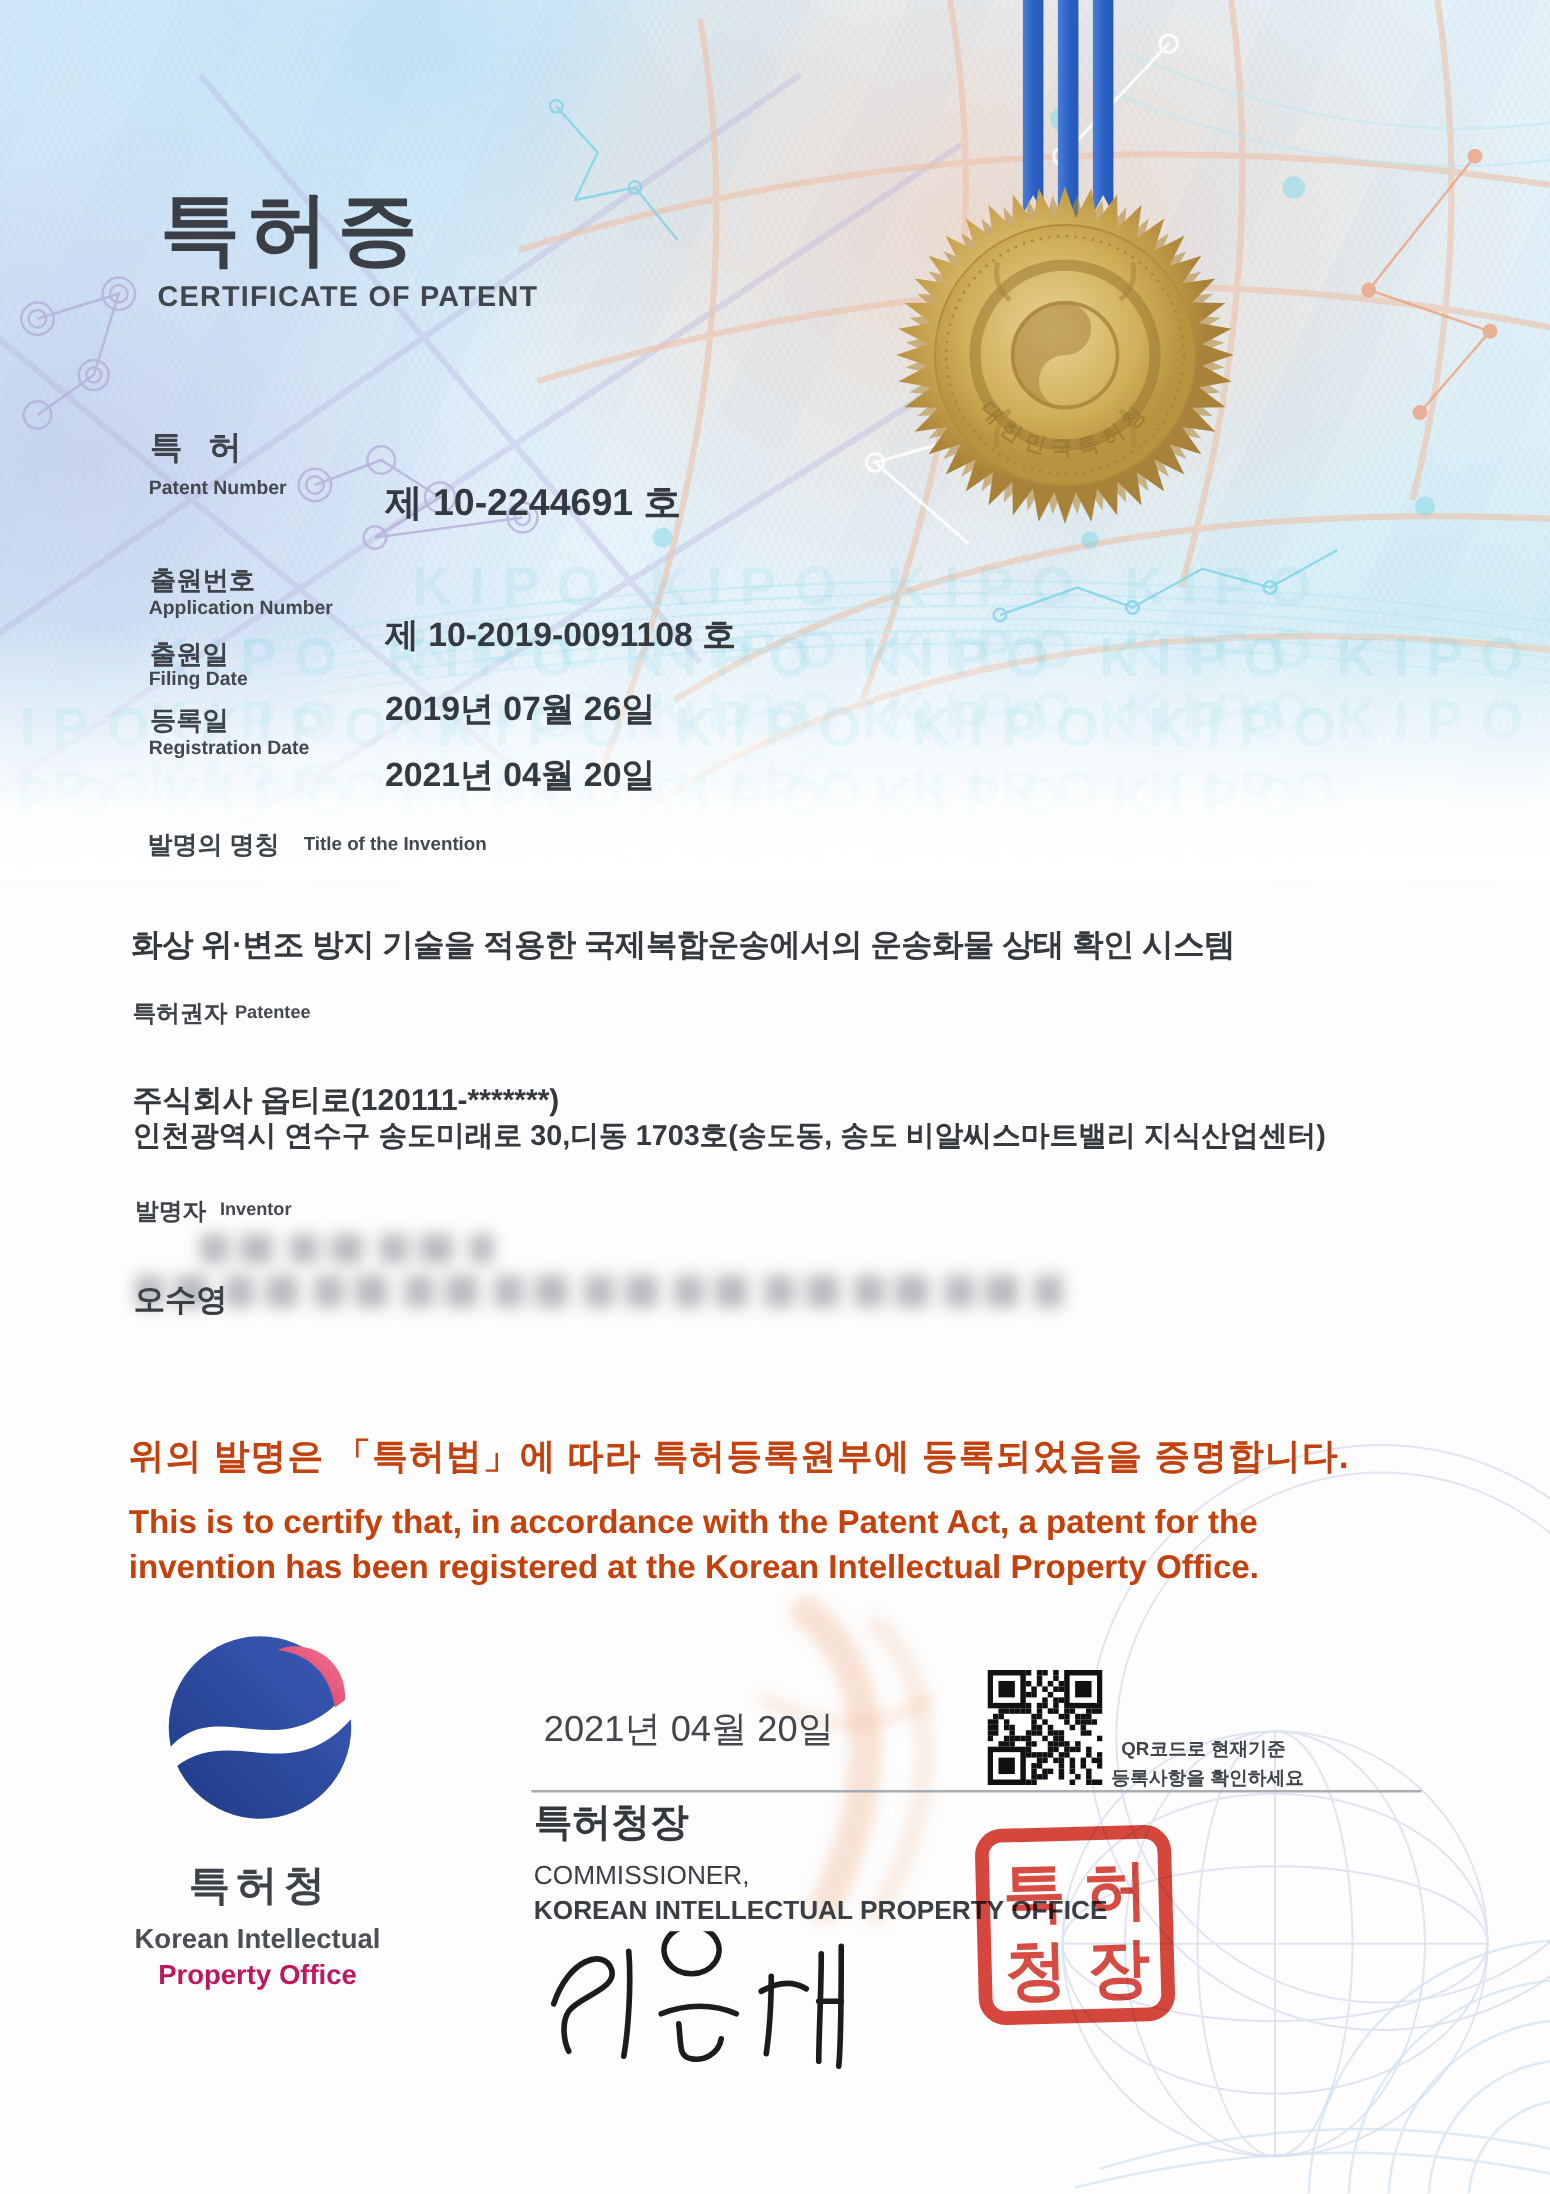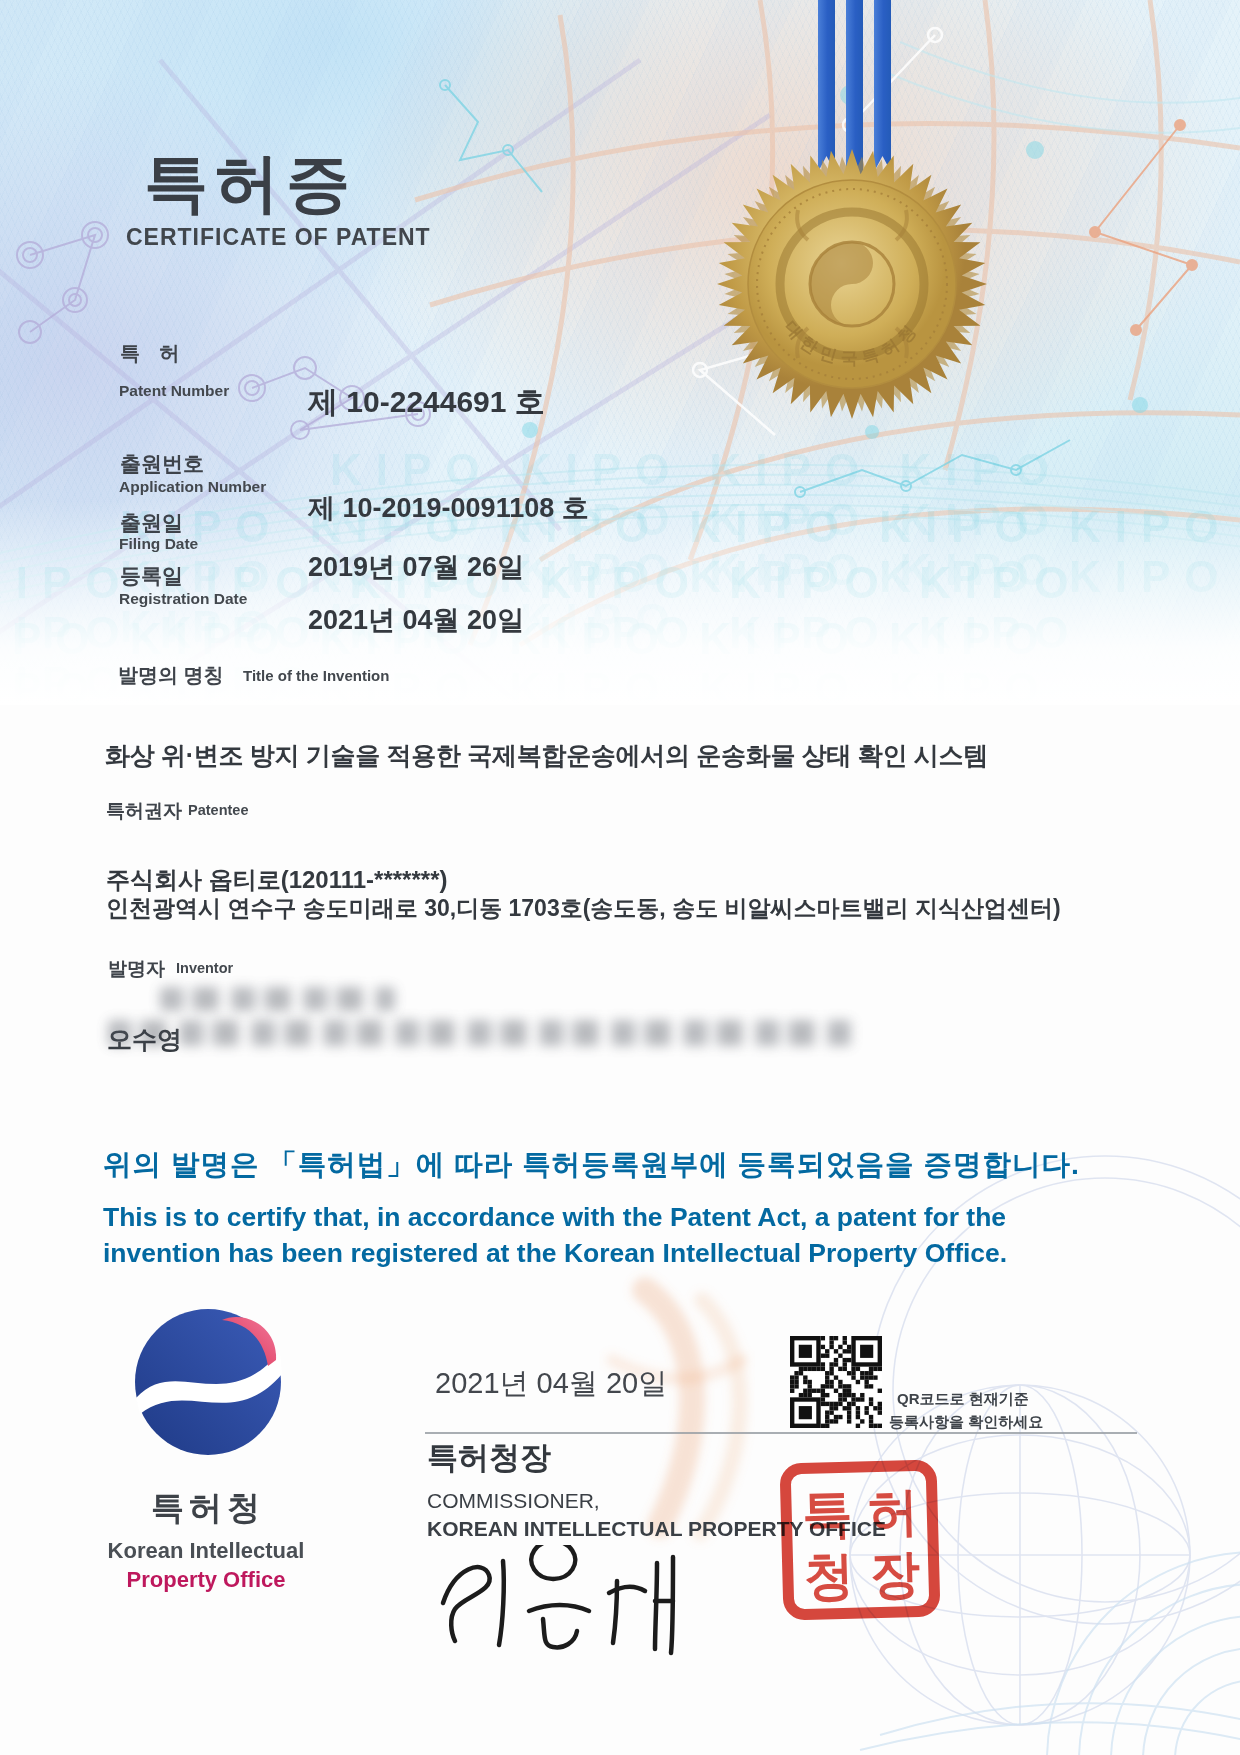--- a/index.html
+++ b/index.html
@@ -25,26 +25,26 @@
       repeating-linear-gradient(115deg, rgba(170,200,235,.10) 0 60px, rgba(255,255,255,0) 60px 132px);}
   .header-fade{position:absolute;left:0;top:500px;width:100%;height:205px;
       background:linear-gradient(180deg,rgba(255,255,255,0),rgba(255,255,255,.92) 72%,#fff);}
   .kipo-row{position:absolute;font-weight:700;font-size:44px;letter-spacing:14px;
       color:var(--wm-cyan);font-style:normal;}
   
   .ribbon span{position:absolute;top:0;width:17px;display:block;
       background:linear-gradient(90deg,#4a7fd8,var(--ribbon-blue) 55%,#245bb8);
       clip-path:polygon(0 0,100% 0,100% 100%,50% calc(100% - 16px),0 100%);}
   
-  .title-ko{font-size:64px;font-weight:700;color:#3a3f46;letter-spacing:7px;margin-left:16px;}
+  .title-ko{font-size:64px;font-weight:700;color:#3a3f46;letter-spacing:7px;}
   .title-en{font-size:23px;font-weight:700;color:#41464c;letter-spacing:1px;text-align:right;}
   .flabel{font-weight:700;color:#3e434a;}
   .fsub{font-weight:700;color:#43484e;font-size:15.5px;text-align:center;}
   .fvalue{font-weight:700;color:#34393f;margin-top:43px;}
-  .stmt{font-weight:700;color:#0369a1;}
+  .stmt{font-weight:700;color:#c2410c;}
   .blurbox{position:absolute;border-radius:4px;filter:blur(6px);opacity:.75;
       background:repeating-linear-gradient(90deg, rgba(90,95,105,.55) 0 22px, rgba(145,150,160,.18) 22px 34px,
                  rgba(70,75,85,.5) 34px 58px, rgba(200,200,205,.12) 58px 72px);}
   .rule{position:absolute;background:#9aa0a6;opacity:.85;}
   .center{text-align:center;}
   .seal-red{mix-blend-mode:multiply;}
   svg{display:block;}
 </style>
 </head>
 <body>
@@ -220,21 +220,21 @@
   </g>
   <text font-size="17" font-weight="bold" fill="#9a7733" opacity=".75" letter-spacing="6">
     <textPath href="#ringPath" startOffset="18%" id="gold-seal-textpath">대한민국특허청</textPath>
   </text>
 </svg>
 
 <div class="abs title-ko" style="left:128px;top:140px">특허증</div>
 <div class="abs title-en" style="left:126px;top:224px">CERTIFICATE OF PATENT</div>
 
 <div>
-  <div class="abs flabel" style="left:120px;top:340px;font-size:20px;letter-spacing:7px">특 허</div>
+  <div class="abs flabel" style="left:120px;top:340px;font-size:26px;letter-spacing:7px">특 허</div>
   <div class="abs fsub" style="left:119px;top:382px">Patent Number</div>
   <div class="abs fvalue" style="left:308px;top:339px;font-size:30px">제 10-2244691 호</div>
 </div>
 <div>
   <div class="abs flabel" style="left:120px;top:450px;font-size:21px">출원번호</div>
   <div class="abs fsub" style="left:119px;top:478px">Application Number</div>
   <div class="abs fvalue" style="left:308px;top:447px;font-size:27px">제 10-2019-0091108 호</div>
 </div>
 <div>
   <div class="abs flabel" style="left:120px;top:509px;font-size:21px">출원일</div>

